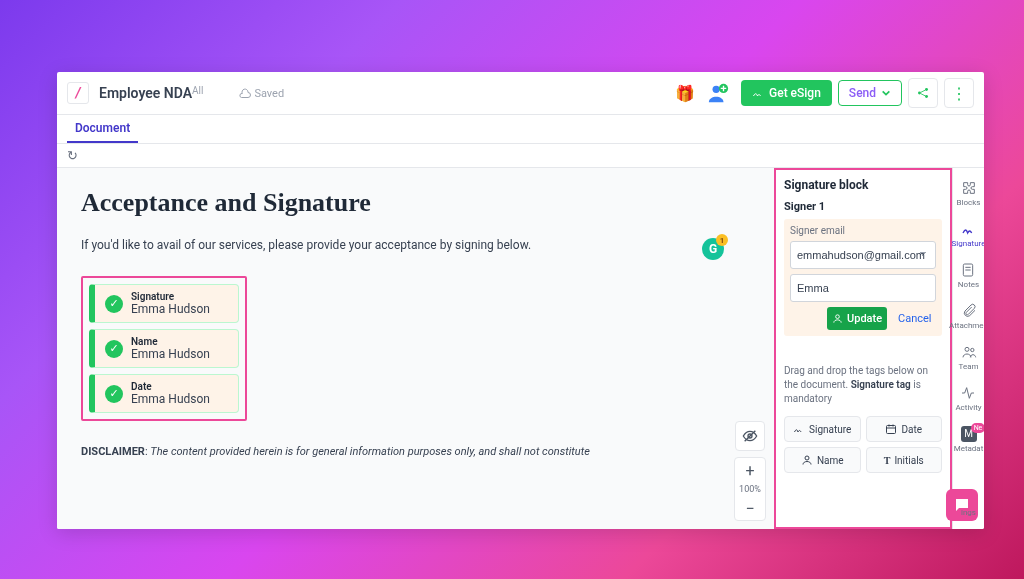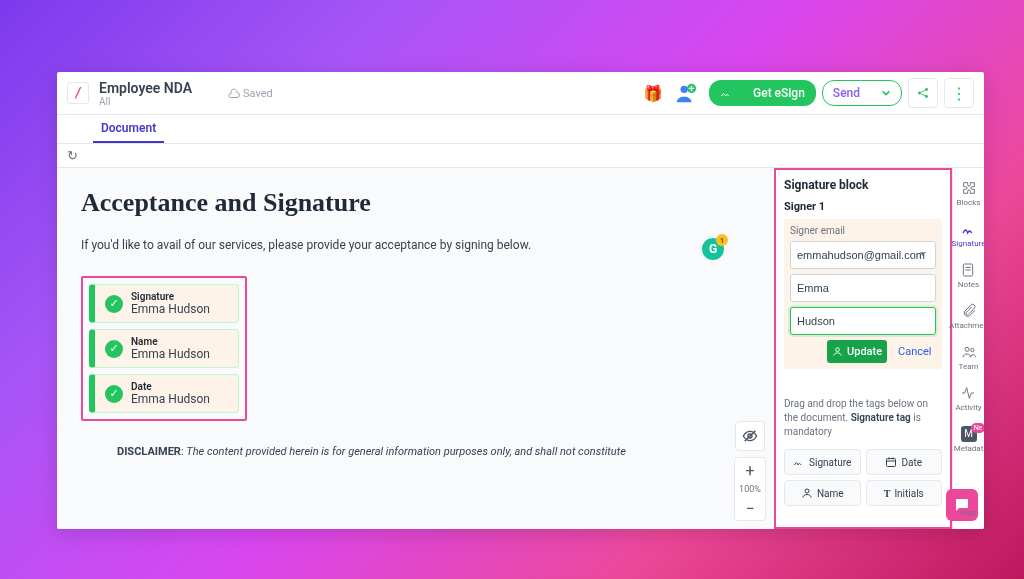--- a/index.html
+++ b/index.html
@@ -8,46 +8,46 @@
   background: linear-gradient(135deg, #7c3aed 0%, #a855f7 25%, #d946ef 50%, #ec4899 75%, #be185d 100%);
   width: 1024px; height: 579px; overflow: hidden; position: relative;
 }
 .app-window {
   position: absolute; top: 72px; left: 57px; right: 40px; bottom: 50px;
   background: #fff; border-radius: 2px; display: flex; flex-direction: column;
   box-shadow: 0 4px 20px rgba(0,0,0,0.15); overflow: hidden;
 }
 .header { display: flex; align-items: center; padding: 6px 10px; border-bottom: 1px solid #e5e7eb; gap: 6px; }
 .logo-box { width: 22px; height: 22px; background: #fff; border: 1px solid #e5e7eb; border-radius: 3px; display: flex; align-items: center; justify-content: center; color: #ec4899; font-weight: bold; font-style: italic; font-size: 14px; }
-.title-area { flex: 0 0 auto; display: flex; flex-direction: column; margin-left: 4px; }
+.title-area { flex: 0 0 auto; display: flex; flex-direction: row; margin-left: 4px; }
 .doc-title { font-size: 14px; font-weight: 600; color: #374151; }
 .doc-sub { font-size: 10px; color: #9ca3af; }
 .saved { font-size: 11px; color: #9ca3af; margin-left: 30px; display: flex; align-items: center; gap: 3px; }
 .spacer { flex: 1; }
-.header-btn { display: inline-flex; align-items: center; gap: 21px; padding: 5px 10px; border-radius: 12px; font-size: 12px; font-weight: 500; cursor: pointer; border: 1px solid transparent; }
+.header-btn { display: inline-flex; align-items: center; gap: 5px; padding: 5px 10px; border-radius: 4px; font-size: 12px; font-weight: 500; cursor: pointer; border: 1px solid transparent; }
 .btn-green { background: #22c55e; color: #fff; }
 .btn-outline-green { border: 1px solid #22c55e; color: #8b5cf6; background: #fff; }
 .btn-icon { width: 30px; height: 30px; display: inline-flex; align-items: center; justify-content: center; border: 1px solid #e5e7eb; border-radius: 4px; cursor: pointer; color: #22c55e; font-size: 13px; }
 .gift-icon { font-size: 16px; }
 .tabs-bar { display: flex; padding: 0 10px; border-bottom: 1px solid #e5e7eb; }
 .tab { padding: 6px 8px; font-size: 12px; color: #6b7280; border-bottom: 2px solid transparent; cursor: pointer; }
-.tab.active { color: #4338ca; border-bottom-color: #4338ca; font-weight: 600; margin-left: 26px; }
+.tab.active { color: #4338ca; border-bottom-color: #4338ca; font-weight: 600; }
 .toolbar { display: flex; align-items: center; padding: 4px 10px; border-bottom: 1px solid #e5e7eb; color: #6b7280; font-size: 13px; }
 .main-area { flex: 1; display: flex; position: relative; overflow: hidden; }
 .doc-view { flex: 1; background: #f9fafb; padding: 20px 24px; overflow: auto; position: relative; }
 .doc-heading { font-family: Georgia, 'Times New Roman', serif; font-size: 26px; color: #1f2937; margin-bottom: 20px; }
 .doc-text { font-size: 12px; color: #374151; margin-bottom: 24px; }
 .sig-group { border: 2px solid #ec4899; padding: 6px; display: inline-block; border-radius: 2px; }
 .sig-block { display: flex; align-items: center; background: #fef3e8; border: 1px solid #bbf7d0; border-left: 6px solid #22c55e; border-radius: 4px; padding: 6px 10px; margin-bottom: 6px; width: 150px; }
 .sig-block:last-child { margin-bottom: 0; }
 .check-circle { width: 18px; height: 18px; border-radius: 50%; background: #22c55e; color: #fff; display: inline-flex; align-items: center; justify-content: center; font-size: 11px; margin-right: 8px; flex-shrink: 0; }
 .sig-label { font-size: 10px; font-weight: 600; color: #1f2937; }
 .sig-value { font-size: 12px; color: #374151; }
 .thank-you { text-align: center; font-size: 12px; font-weight: 600; color: #1f2937; margin-top: 36px; }
-.disclaimer { font-size: 11px; color: #374151; margin-top: 24px; margin-left: 36px; }
+.disclaimer { font-size: 11px; color: #374151; margin-top: 24px; }
 .disclaimer strong { font-weight: 700; }
 .disclaimer em { font-style: italic; }
 .grammarly-badge { position: absolute; top: 70px; right: 50px; width: 22px; height: 22px; border-radius: 50%; background: #15c39a; color: #fff; display: flex; align-items: center; justify-content: center; font-size: 12px; font-weight: bold; }
 .grammarly-badge::after { content: "1"; position: absolute; top: -4px; right: -4px; background: #fbbf24; color: #854d0e; font-size: 8px; width: 12px; height: 12px; border-radius: 50%; display: flex; align-items: center; justify-content: center; }
 .zoom-controls { position: absolute; right: 8px; bottom: 8px; display: flex; flex-direction: column; align-items: center; gap: 0; }
 .zoom-chip { width: 30px; height: 30px; background: #fff; border: 1px solid #e5e7eb; border-radius: 4px; display: flex; align-items: center; justify-content: center; font-size: 13px; color: #4b5563; cursor: pointer; }
 .zoom-stack { display: flex; flex-direction: column; border: 1px solid #e5e7eb; border-radius: 4px; background: #fff; margin-top: 6px; }
 .zoom-btn { width: 30px; height: 24px; display: flex; align-items: center; justify-content: center; font-size: 16px; color: #4b5563; cursor: pointer; }
 .zoom-pct { font-size: 9px; color: #6b7280; padding: 2px; text-align: center; }
 .side-panel { width: 178px; border: 2px solid #ec4899; padding: 8px; display: flex; flex-direction: column; gap: 6px; font-size: 11px; background: #fff; position: relative; }
@@ -191,21 +191,20 @@
     <div class="side-panel">
       <span class="close-x">✕</span>
       <div class="panel-title">Signature block</div>
       <div class="signer-label">Signer 1</div>
       <div class="form-block">
         <div class="form-label">Signer email</div>
         <select class="form-select">
           <option>emmahudson@gmail.com</option>
         </select>
         <input class="form-input" value="Emma" style="">
-        <input class="form-input highlight" value="Hudson" style="">
         <div class="form-actions">
           <div class="btn-update">
             <svg width="11" height="11" viewBox="0 0 24 24">
                 <circle cx="12" cy="8" r="4" fill="none" stroke="#fff" stroke-width="2"></circle>
                 <path d="M4 21c0-4 4-6 8-6s8 2 8 6" fill="none" stroke="#fff" stroke-width="2"></path>
               </svg>
             <span>Update</span>
           </div>
           <div class="btn-cancel">Cancel</div>
         </div>

